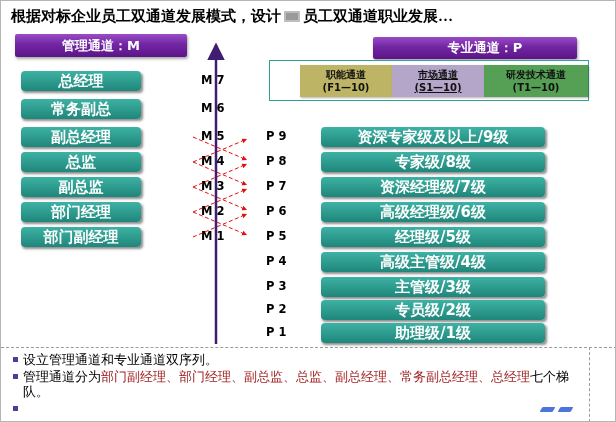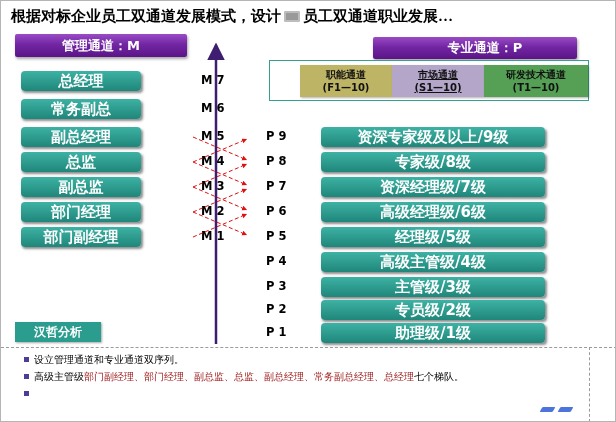--- a/index.html
+++ b/index.html
@@ -47,21 +47,21 @@
   .m-code{left:167px;margin-left:33px;}
   .p-code{left:265px;}
   .overlay{position:absolute;left:0;top:0;pointer-events:none;}
   .analysis-tag{
     position:absolute;left:14px;top:321px;width:86px;height:20px;background:#2a9d8f;color:#fff;
     font-weight:bold;font-size:12px;display:flex;align-items:center;justify-content:center;
     box-shadow:1px 1px 2px rgba(0,0,0,.35);
   }
   .separator{position:absolute;left:0;top:346px;width:616px;height:0;border-top:1px dashed #9a9a9a;}
   .vsep{position:absolute;left:588px;top:346px;height:75px;width:0;border-left:1px dashed #9a9a9a;}
-  .bullets{position:absolute;left:23px;top:351px;width:578px;font-size:10px;color:#000;}
+  .bullets{position:absolute;left:12px;top:351px;width:578px;font-size:13px;color:#000;}
   .bullet-row{display:flex;margin-bottom:2px;line-height:15px;}
   .bullet-sq{flex:0 0 auto;width:5px;height:5px;background:#4c3d99;margin:5px 5px 0 0;}
   .emph{font-weight:normal;color:#a02020;}
   .footer-mark{position:absolute;left:540px;top:404px;width:40px;height:10px;}
   .stroke{position:absolute;top:2px;width:13px;height:5px;background:#2e5bd6;transform:skewX(-30deg);border-radius:1px;opacity:.85;}
   .stroke.s2{left:18px;}
 </style>
 </head>
 <body>
 
@@ -140,33 +140,32 @@
       <line x1="192" y1="161" x2="246" y2="138" marker-end="url(#redArrow)"></line>
       <line x1="192" y1="161" x2="246" y2="184" marker-end="url(#redArrow)"></line>
       <line x1="192" y1="186" x2="246" y2="163" marker-end="url(#redArrow)"></line>
       <line x1="192" y1="186" x2="246" y2="209" marker-end="url(#redArrow)"></line>
       <line x1="192" y1="211" x2="246" y2="188" marker-end="url(#redArrow)"></line>
       <line x1="192" y1="211" x2="246" y2="234" marker-end="url(#redArrow)"></line>
       <line x1="192" y1="236" x2="246" y2="213" marker-end="url(#redArrow)"></line>
     </g>
   </svg>
 
-  <div class="analysis-tag">汉哲分析</div>
 
   <div class="separator"></div>
   <div class="vsep"></div>
 
   <div class="bullets">
     <div class="bullet-row">
       <span class="bullet-sq"></span>
       <span><span>设立管理通道和专业通道双序列。</span><span class="emph"></span><span></span></span>
     </div>
     <div class="bullet-row">
       <span class="bullet-sq"></span>
-      <span><span>高级主管级</span><span class="emph">部门副经理、部门经理、副总监、总监、副总经理、常务副总经理、总经理</span><span>七个梯队。</span></span>
+      <span><span>管理通道分为</span><span class="emph">部门副经理、部门经理、副总监、总监、副总经理、常务副总经理、总经理</span><span>七个梯队。</span></span>
     </div>
     <div class="bullet-row">
       <span class="bullet-sq"></span>
     </div>
   </div>
 
   <div class="footer-mark">
     <span class="stroke"></span>
     <span class="stroke s2"></span>
   </div>

